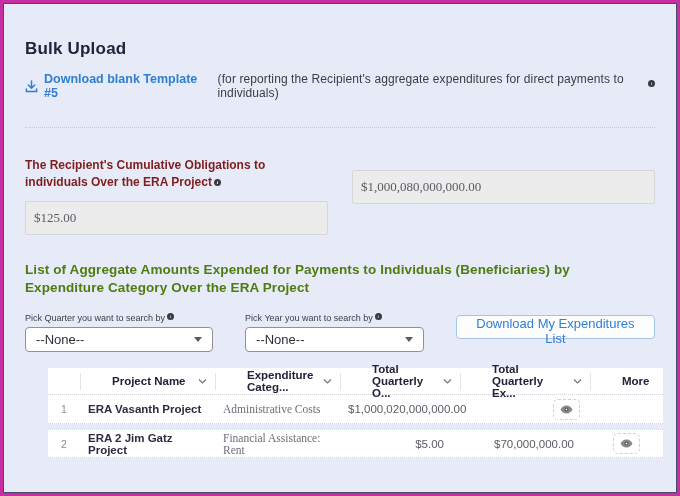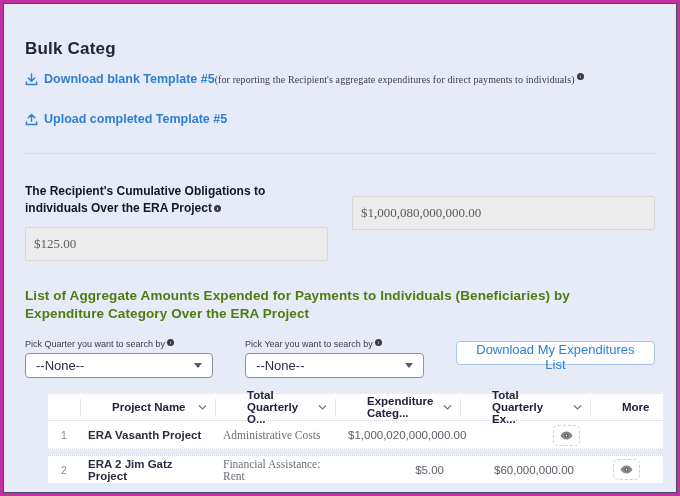--- a/index.html
+++ b/index.html
@@ -24,21 +24,21 @@
 
   .link-row { display:flex; align-items:center; }
   .link-row.download { margin-top:13px; }
   .link-row.upload { margin-top:26px; }
   .tpl-link {
     display:inline-flex; align-items:center; gap:6px;
     color:#2f7fd3; font-size:12.5px; font-weight:600;
     text-decoration:none; cursor:pointer;
   }
   .lnk-icon { display:inline-flex; }
-  .note { font-size:10px; color:#3c3c44; margin-left:0; letter-spacing:.1px;font-family:Liberation Serif, serif; }
+  .note { font-size:12px; color:#3c3c44; margin-left:20px; letter-spacing:.1px; }
 
   .info-dot {
     display:inline-block; width:7px; height:7px; border-radius:50%;
     background:#3a3a40; position:relative; flex:0 0 auto;
   }
   .info-dot::after {
     content:"i"; color:#fff; font-size:5px; line-height:7px;
     position:absolute; left:0; right:0; text-align:center; top:0;
     font-family:"Liberation Serif", serif;
   }
@@ -46,21 +46,21 @@
   .sub { margin-left:2px; margin-top:7px; }
 
   .divider {
     margin-top:27px; border:none;
     border-top:1px dotted #c9cbd2; height:0;
   }
 
   .fields { display:flex; gap:24px; margin-top:30px; }
   .field { width:306px; }
   .field-label {
-    font-size:12px; font-weight:700; color:#0f172a;
+    font-size:12px; font-weight:700; color:#7f1d1d;
     line-height:14px; display:block;
   }
   .ro-input {
     margin-top:12px; width:100%; height:23px;
     background:#ececec; border:1px solid #d6d6d9; border-radius:2px;
     font-family:"Liberation Serif", serif; font-size:13px; color:#5a5a64;
     padding:16px 8px; outline:none;
   }
 
   .list-heading {
@@ -128,47 +128,36 @@
     width:27px; height:21px; background:#fff;
     border:1px dashed #cfcfd6; border-radius:5px;
     display:flex; align-items:center; justify-content:center; cursor:pointer;
   }
 </style>
 </head>
 <body>
 
 <div class="page">
 
-  <h1 class="page-title">Bulk Categ</h1>
+  <h1 class="page-title">Bulk Upload</h1>
 
   <div class="link-row download">
     <a class="tpl-link">
       <span class="lnk-icon">
         <svg width="13" height="13" viewBox="0 0 14 14">
             <path d="M7 1v7.2M3.6 5.4 7 8.8l3.4-3.4" fill="none" stroke="#2f7fd3" stroke-width="1.6" stroke-linecap="round" stroke-linejoin="round"></path>
             <path d="M1.5 9.8v2.7h11V9.8" fill="none" stroke="#2f7fd3" stroke-width="1.6" stroke-linecap="round"></path>
           </svg>
       </span>
       <span>Download blank Template #5</span>
     </a>
     <span class="note">(for reporting the Recipient's aggregate expenditures for direct payments to individuals)</span>
     <span class="info-dot sup"></span>
   </div>
 
-  <div class="link-row upload">
-    <a class="tpl-link">
-      <span class="lnk-icon">
-        <svg width="13" height="13" viewBox="0 0 14 14">
-            <path d="M7 8.8V1.6M3.6 5 7 1.6 10.4 5" fill="none" stroke="#2f7fd3" stroke-width="1.6" stroke-linecap="round" stroke-linejoin="round"></path>
-            <path d="M1.5 9.8v2.7h11V9.8" fill="none" stroke="#2f7fd3" stroke-width="1.6" stroke-linecap="round"></path>
-          </svg>
-      </span>
-      <span>Upload completed Template #5</span>
-    </a>
-  </div>
 
   <hr class="divider">
 
   <div class="fields">
     <div class="field">
       <span class="field-label"><span>The Recipient's Cumulative Obligations to individuals Over the ERA Project</span><span class="info-dot sub"></span></span>
       <input class="ro-input" readonly="" value="$125.00" style="">
     </div>
     <div class="field">
       <input class="ro-input" readonly="" value="$1,000,080,000,000.00" style="">
@@ -203,28 +192,28 @@
 
   <div class="table">
     <div class="t-head">
       <div class="c num"></div>
       <div class="c project">
         <span>Project Name</span>
         <svg class="chev" width="9" height="5" viewBox="0 0 9 5">
             <path d="M1 .5 4.5 4 8 .5" fill="none" stroke="#73737d" stroke-width="1.2"></path>
           </svg>
       </div>
+      <div class="c category">
+        <span>Expenditure Categ...</span>
+        <svg class="chev" width="9" height="5" viewBox="0 0 9 5">
+            <path d="M1 .5 4.5 4 8 .5" fill="none" stroke="#73737d" stroke-width="1.2"></path>
+          </svg>
+      </div>
       <div class="c amt1">
         <span>Total Quarterly O...</span>
-        <svg class="chev" width="9" height="5" viewBox="0 0 9 5">
-            <path d="M1 .5 4.5 4 8 .5" fill="none" stroke="#73737d" stroke-width="1.2"></path>
-          </svg>
-      </div>
-      <div class="c category">
-        <span>Expenditure Categ...</span>
         <svg class="chev" width="9" height="5" viewBox="0 0 9 5">
             <path d="M1 .5 4.5 4 8 .5" fill="none" stroke="#73737d" stroke-width="1.2"></path>
           </svg>
       </div>
       <div class="c amt2">
         <span>Total Quarterly Ex...</span>
         <svg class="chev" width="9" height="5" viewBox="0 0 9 5">
             <path d="M1 .5 4.5 4 8 .5" fill="none" stroke="#73737d" stroke-width="1.2"></path>
           </svg>
       </div>
@@ -247,21 +236,21 @@
             </svg>
         </button>
       </div>
     </div>
 
     <div class="t-row gap">
       <div class="c num">2</div>
       <div class="c project">ERA 2 Jim Gatz Project</div>
       <div class="c category">Financial Assistance: Rent</div>
       <div class="c amt1">$5.00</div>
-      <div class="c amt2">$60,000,000.00</div>
+      <div class="c amt2">$70,000,000.00</div>
       <div class="c more">
         <button class="eye-btn">
           <svg width="13" height="9" viewBox="0 0 14 10">
               <path d="M7 .5C3.8.5 1.4 2.9.4 5c1 2.1 3.4 4.5 6.6 4.5S12.6 7.1 13.6 5C12.6 2.9 10.2.5 7 .5z" fill="#88888f"></path>
               <circle cx="7" cy="5" r="2.1" fill="#4a4a50"></circle>
               <circle cx="7" cy="5" r="1" fill="#fff"></circle>
             </svg>
         </button>
       </div>
     </div>

